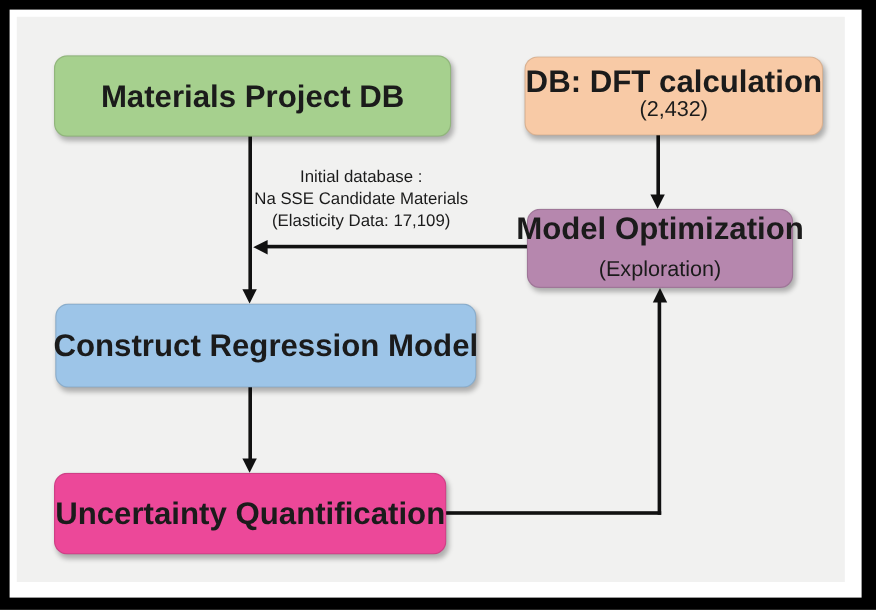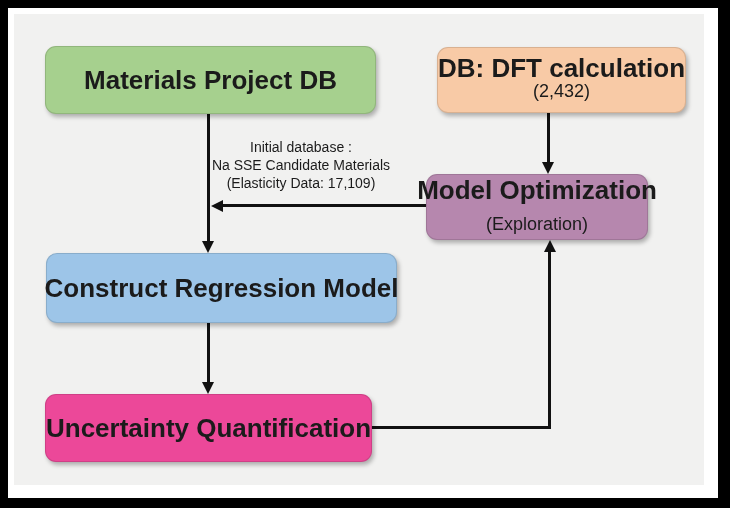--- a/index.html
+++ b/index.html
@@ -39,21 +39,21 @@
     text-align: center;
     color: #1b1b1b;
     line-height: 23px;
   }
   .node-title { font-size: 26px; font-weight: bold; white-space: nowrap; }
   .node-sub   { font-size: 18px; font-weight: normal; white-space: nowrap; }
   .node-sub sub { font-size: 11px; line-height: 0; }
 
   #node-mp  { left: 45px;  top: 46px;  width: 331px; height: 68px; }
   #node-dft { left: 437px; top: 47px;  width: 249px; height: 66px; }
-  #node-mo  { left: 426px; top: 174px; width: 222px; height: 66px; gap: 11px; }
+  #node-mo  { left: 439px; top: 174px; width: 222px; height: 66px; gap: 11px; }
   #node-crm { left: 46px;  top: 253px; width: 351px; height: 70px; }
   #node-uq  { left: 45px;  top: 394px; width: 327px; height: 68px; }
 
   
   .annotation {
     position: absolute;
     left: 191px; top: 138px;
     width: 220px;
     text-align: center;
     font-size: 14px;

